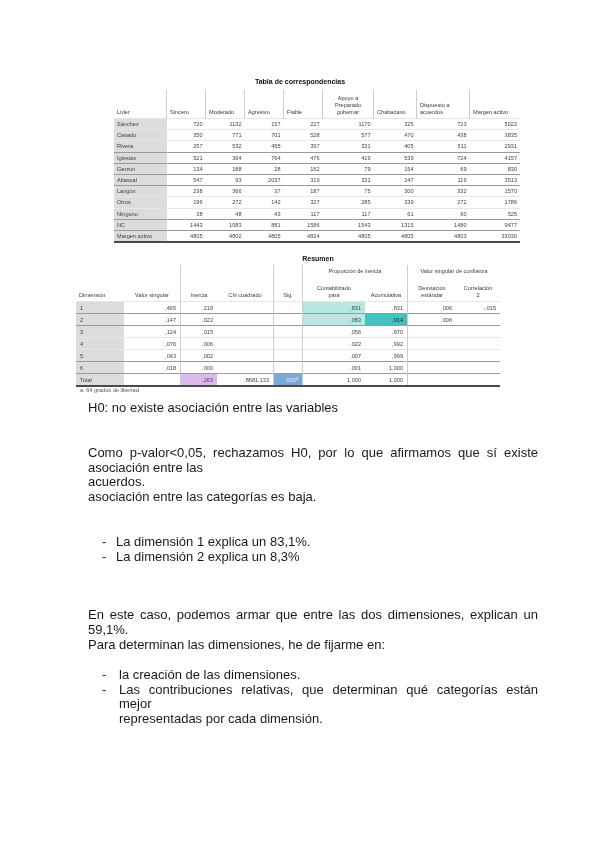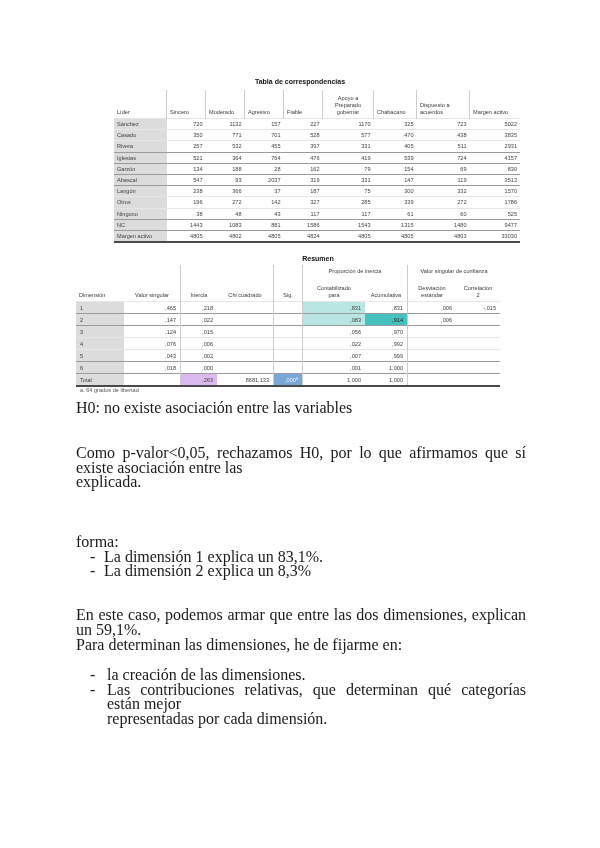--- a/index.html
+++ b/index.html
@@ -26,21 +26,21 @@
   .t2 td.bl { border-left:1px solid #ccc; }
   .t2 tr.grp td { border-top:1.5px solid #9a9a9a; }
   .t2 tr.last td { border-bottom:2px solid #4a4a4a; }
   .hl-light { background:#b7e6e3; }
   .hl-dark { background:#45c1c0; color:#222; }
   .hl-purple { background:#dcb9ee; }
   .hl-blue { background:#78a8d8; color:#eef; }
   .t2-foot { position:absolute; left:80px; top:387px; font-size:5.6px; color:#555; }
 
   
-  .para { position:absolute; left:76px; width:450px; font-size:16px; line-height:14.5px; color:#1a1a1a; text-align:justify;font-family:Liberation Serif, serif; }
+  .para { position:absolute; left:88px; width:450px; font-size:13px; line-height:14.5px; color:#1a1a1a; text-align:justify; }
   .line { display:block; }
   .bullet { position:relative; padding-left:28px; }
   .bullet .dash { position:absolute; left:14px; }
   .bullet-wide { position:relative; padding-left:31px; }
   .bullet-wide .dash { position:absolute; left:14px; }
 </style>
 </head>
 <body>
 
 <div class="t1-title">Tabla de correspondencias</div>
@@ -304,28 +304,28 @@
   </tbody>
 </table>
 <div class="t2-foot">a. 64 grados de libertad</div>
 
 <div class="para" style="top:401px;">
   <span class="line">H0: no existe asociación entre las variables</span>
 </div>
 
 <div class="para" style="top:446px;">
   <span class="line">Como p-valor&lt;0,05, rechazamos H0, por lo que afirmamos que sí existe asociación entre las</span>
-  <span class="line">explicada.</span>
+  <span class="line">acuerdos.</span>
 </div>
 
 <div class="para" style="top:490px;">
+  <span class="line">asociación entre las categorías es baja.</span>
 </div>
 
 <div class="para" style="top:535px;">
-  <span class="line">forma:</span>
   <span class="line bullet"><span class="dash">-</span><span>La dimensión 1 explica un 83,1%.</span></span>
   <span class="line bullet"><span class="dash">-</span><span>La dimensión 2 explica un 8,3%</span></span>
 </div>
 
 <div class="para" style="top:608px;">En este caso, podemos armar que entre las dos dimensiones, explican un 59,1%.</div>
 
 <div class="para" style="top:638px;">Para determinan las dimensiones, he de fijarme en:</div>
 
 <div class="para" style="top:668px;">
   <div class="bullet-wide">

